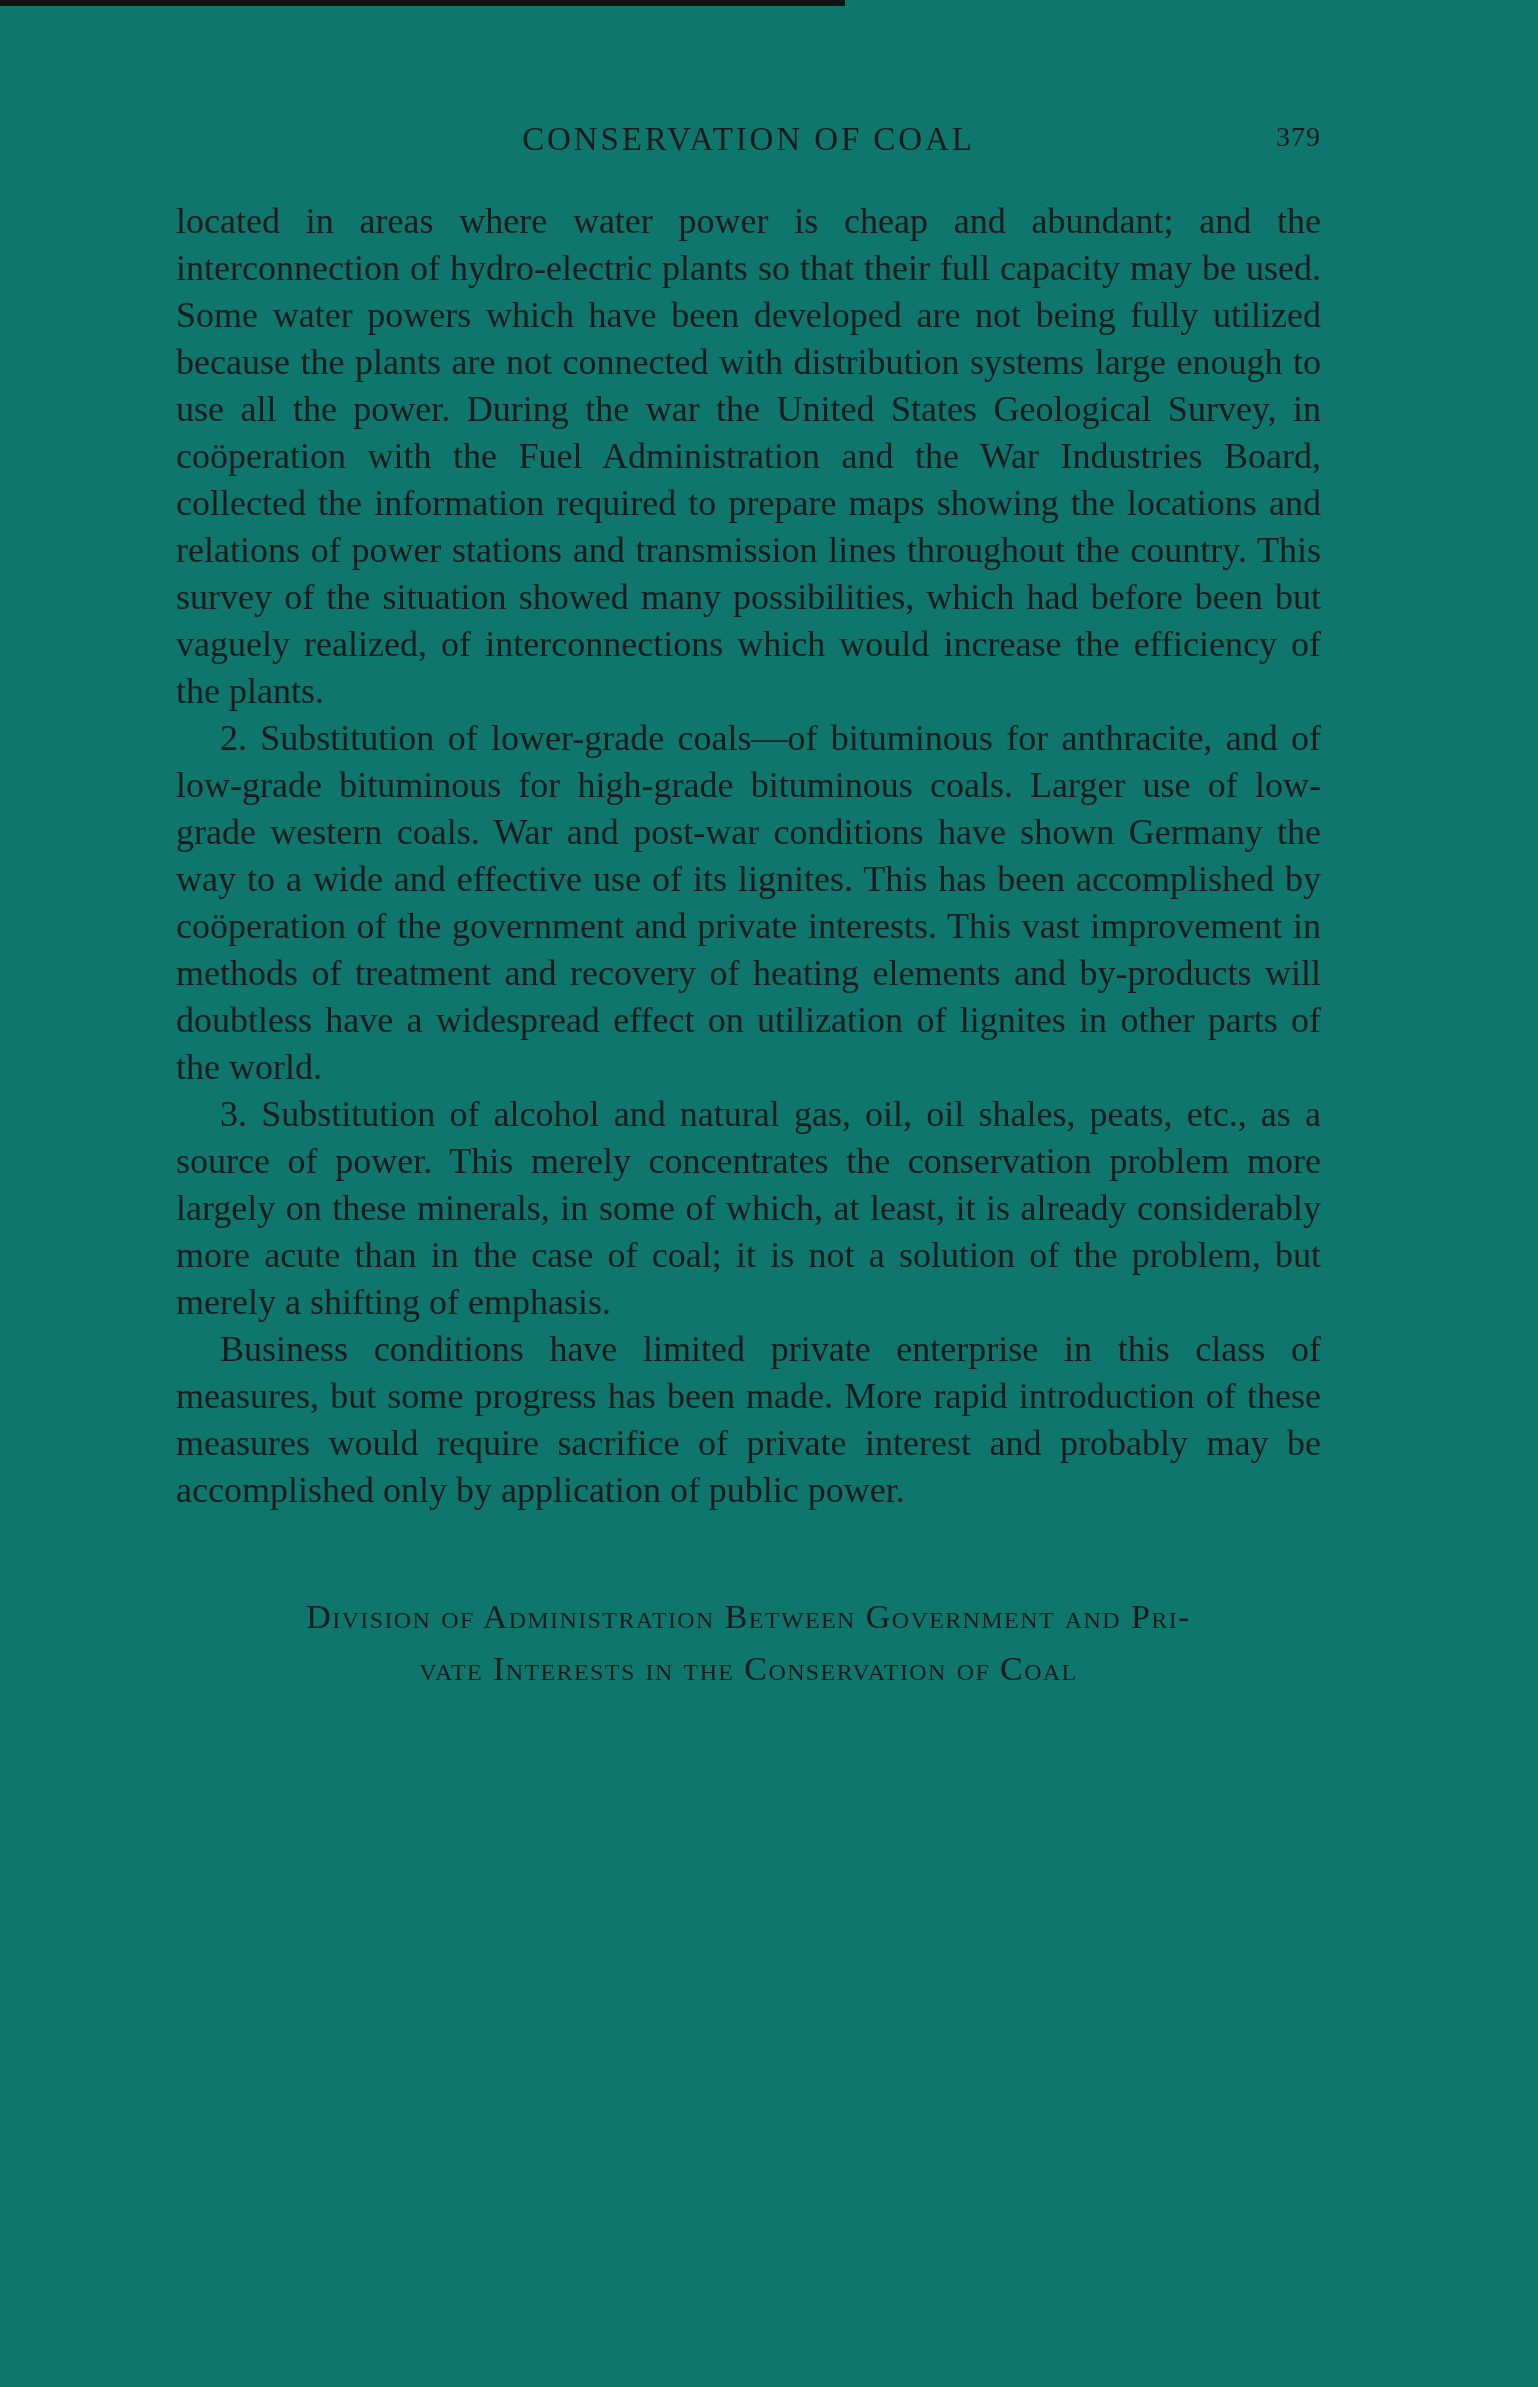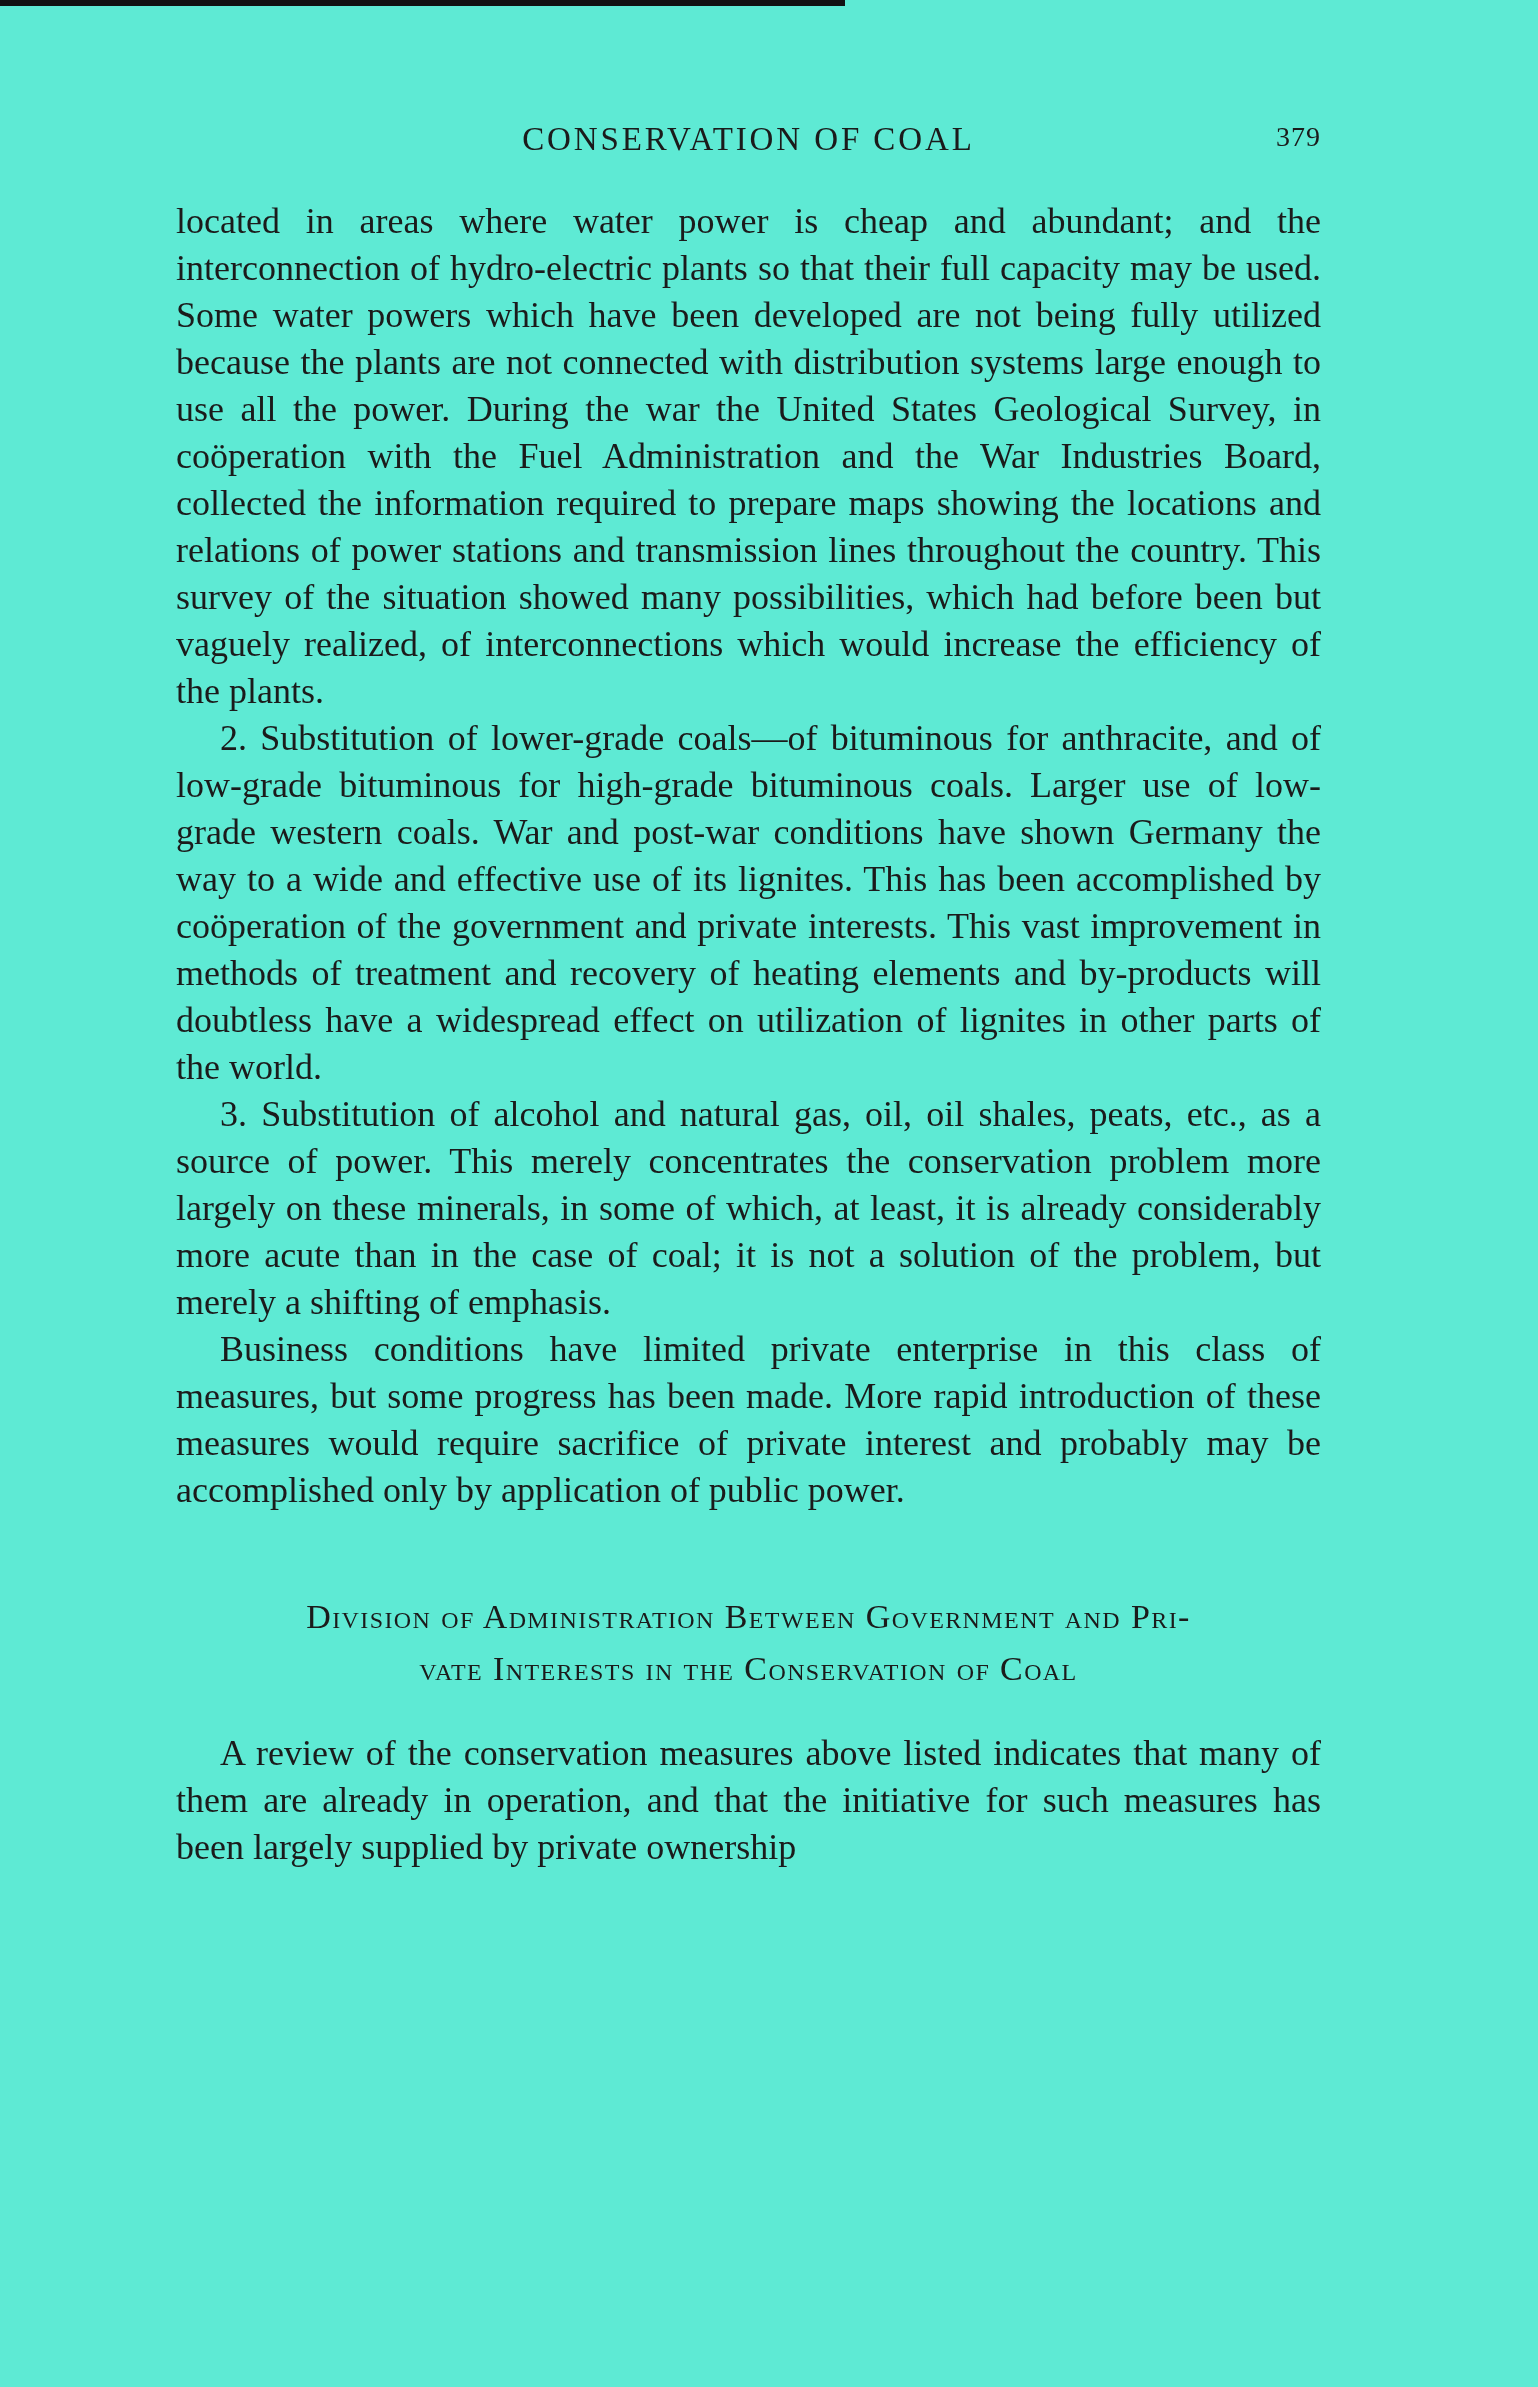--- a/index.html
+++ b/index.html
@@ -6,21 +6,21 @@
   html, body {
     margin: 0;
     padding: 0;
     background: #e9e9e6;
   }
   .page {
     position: relative;
     width: 1538px;
     height: 2387px;
     margin: 0 auto;
-    background: #5eead4;
+    background: #0f766e;
     color: #1b1b1b;
     font-family: "Liberation Serif", "DejaVu Serif", serif;
     overflow: hidden;
     box-sizing: border-box;
   }
   
   .scan-edge {
     position: absolute;
     top: 0;
     left: 0;
@@ -96,18 +96,17 @@
 
     <p class="para">3. Substitution of alcohol and natural gas, oil, oil shales, peats, etc., as a source of power.  This merely concentrates the conservation problem more largely on these minerals, in some of which, at least, it is already considerably more acute than in the case of coal; it is not a solution of the problem, but merely a shifting of emphasis.</p>
 
     <p class="para">Business conditions have limited private enterprise in this class of measures, but some progress has been made.  More rapid introduction of these measures would require sacrifice of private interest and probably may be accomplished only by application of public power.</p>
 
     <h2 class="section-heading">
       <span>Division of Administration Between Government and Pri-</span><br>
       <span>vate Interests in the Conservation of Coal</span>
     </h2>
 
-    <p class="para">A review of the conservation measures above listed indicates that many of them are already in operation, and that the initiative for such measures has been largely supplied by private ownership</p>
 
   </main>
 
 </div>
 
 
 </body></html>

